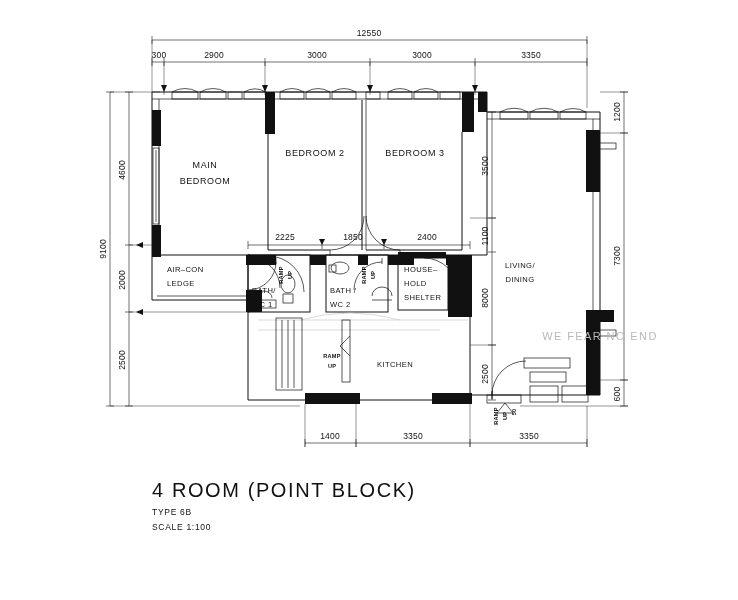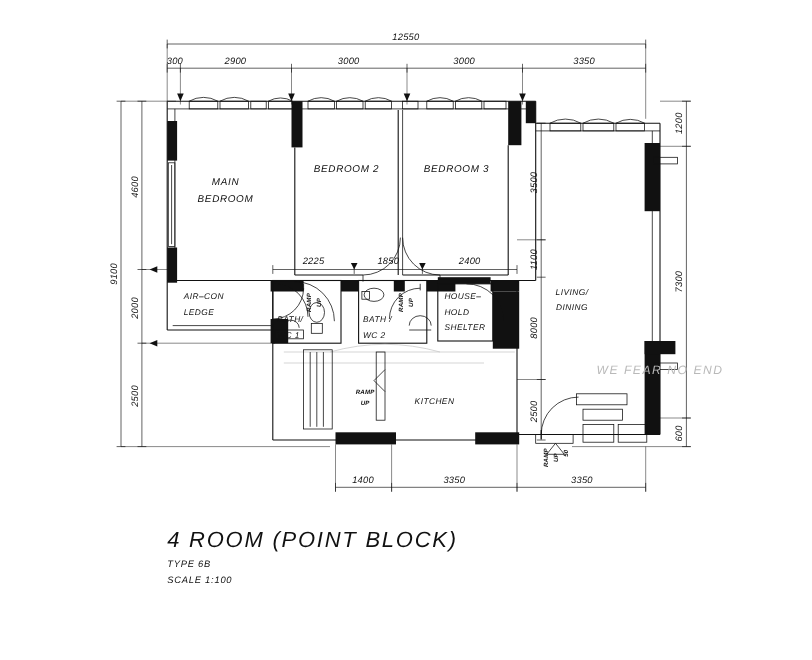--- a/index.html
+++ b/index.html
@@ -1,18 +1,18 @@
 <!DOCTYPE html>
 <html><head>
 <meta charset="utf-8">
 <style>
   html,body{margin:0;padding:0;background:#ffffff;}
   body{width:738px;height:600px;overflow:hidden;
        font-family:"Liberation Sans",sans-serif;color:#111;}
-  #stage{position:relative;width:678px;height:600px;background:#fff;font-style:italic;}
+  #stage{position:relative;width:678px;height:600px;background:#fff;}
   svg{display:block;}
   text{font-family:"Liberation Sans",sans-serif;fill:#111;}
   .dim{font-size:8.5px;letter-spacing:.2px;}
   .room{font-size:9px;letter-spacing:.6px;}
   .room-sm{font-size:7.6px;letter-spacing:.4px;}
   .tiny{font-size:5.6px;letter-spacing:.2px;font-weight:bold;}
   .title{font-size:20px;letter-spacing:1.6px;}
   .sub{font-size:8.5px;letter-spacing:.7px;}
   .wm{font-size:11px;letter-spacing:1.4px;fill:#b9b9b9;}
   .wall{fill:none;stroke:#111;stroke-width:1;}

